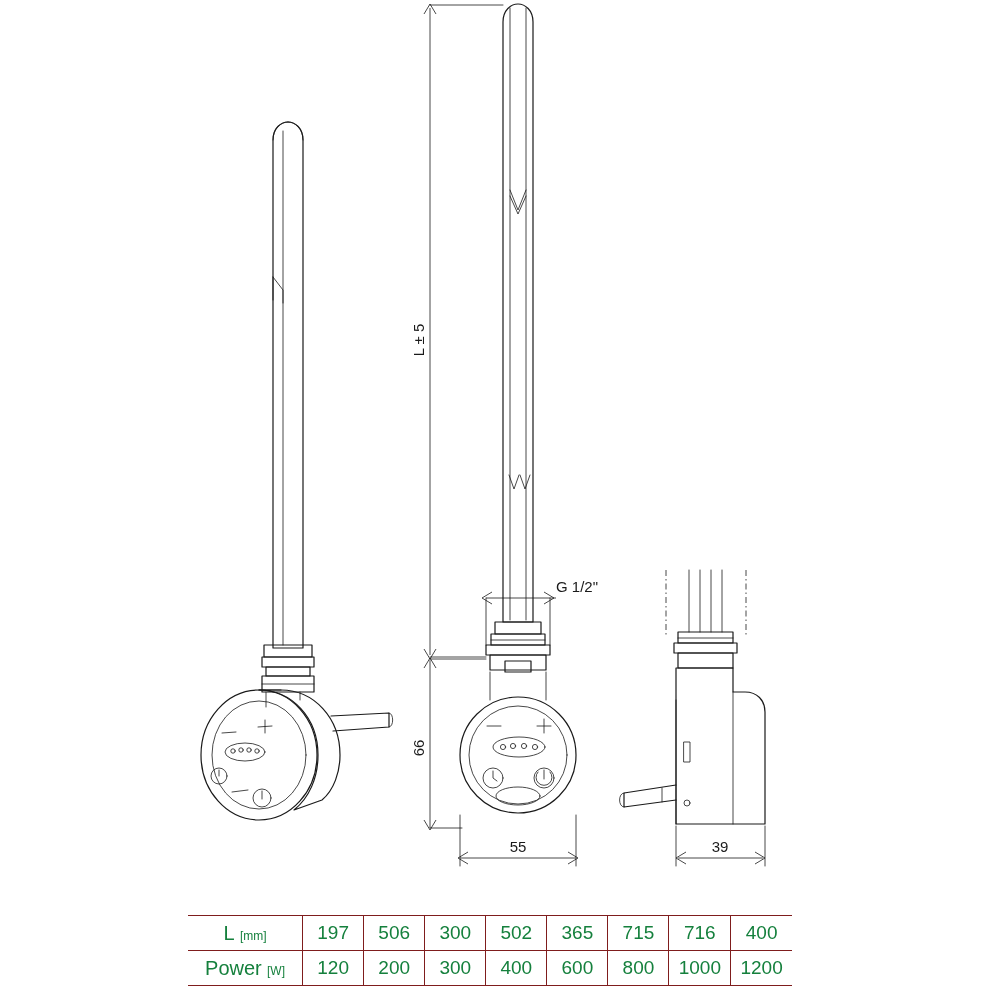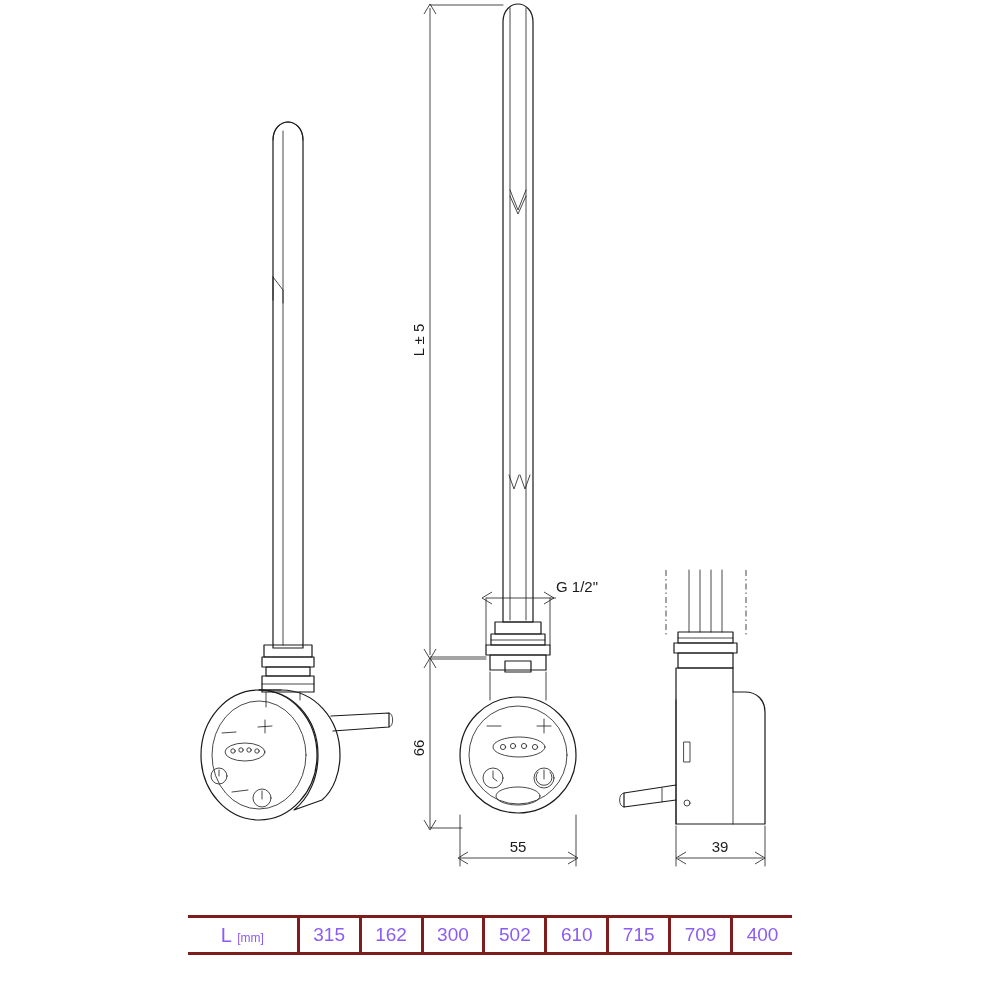--- a/index.html
+++ b/index.html
@@ -57,27 +57,27 @@
     fill: #1a1a1a;
   }
   .tbl {
     position: absolute;
     left: 188px;
     top: 915px;
     width: 604px;
     border-collapse: collapse;
   }
   .tbl td {
-    border: 3px solid #7f1d1d;
+    border: 1px solid #7f1d1d;
     height: 34px;
     text-align: center;
     font-size: 19px;
     font-family: "Liberation Sans", sans-serif;
     padding: 0;
-    color: #8b5cf6;
+    color: #15803d;
   }
   .tbl td.label-cell {
     width: 118px;
     text-align: center;
     border-left: none;
   }
   .tbl td.val {
     width: 62px;
   }
   .tbl td.last {
@@ -255,25 +255,39 @@
 
   </svg>
 
   <table class="tbl">
     <tbody>
         <tr>
       <td class="label-cell">
         <span class="lbl-main">L</span>
         <span class="unit">[mm]</span>
       </td>
-      <td class="val">315</td>
-      <td class="val">162</td>
+      <td class="val">197</td>
+      <td class="val">506</td>
       <td class="val">300</td>
       <td class="val">502</td>
-      <td class="val">610</td>
+      <td class="val">365</td>
       <td class="val">715</td>
-      <td class="val">709</td>
+      <td class="val">716</td>
       <td class="val last">400</td>
+    </tr>
+    <tr>
+      <td class="label-cell">
+        <span class="lbl-main">Power</span>
+        <span class="unit">[W]</span>
+      </td>
+      <td class="val">120</td>
+      <td class="val">200</td>
+      <td class="val">300</td>
+      <td class="val">400</td>
+      <td class="val">600</td>
+      <td class="val">800</td>
+      <td class="val">1000</td>
+      <td class="val last">1200</td>
     </tr>
   </tbody>
     </table>
 
 </div>
 
 </body></html>

